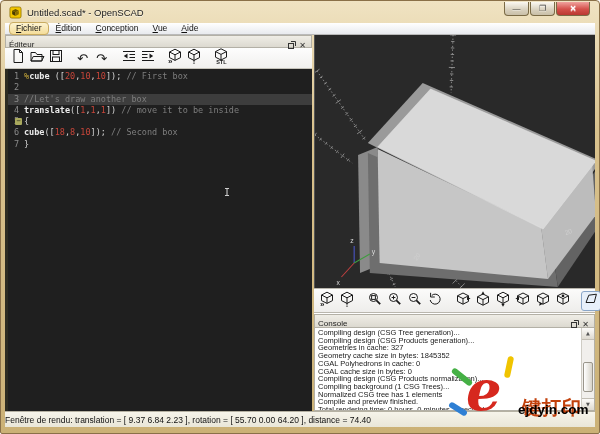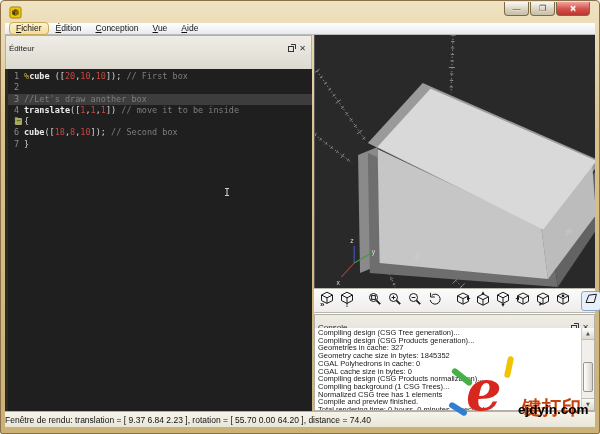--- a/index.html
+++ b/index.html
@@ -22,22 +22,22 @@
            background:linear-gradient(180deg,#ffffff,#e8eaee);border-bottom:1px solid #b9b9b9;
            font-size:8.5px;color:#111;box-sizing:border-box;padding-left:4px}
   .menu-item{padding:0 6px;height:11px;line-height:11px;border:1px solid transparent;border-radius:4px}
   .menu-item.hov{border-color:#c9ab60;background:linear-gradient(180deg,#fdf3d0,#f4dd9a)}
   .menu-item u{text-decoration:underline}
   
   .main{position:absolute;left:4px;right:4px;top:34px;bottom:22px}
   .leftdock{position:absolute;left:0;top:0;width:307px;bottom:0;background:#1f1f1f}
   .rightdock{position:absolute;left:309px;right:0;top:0;bottom:0;background:#fff}
   .panel-head{height:13px;background:linear-gradient(180deg,#efede6,#dcd9d0);border:1px solid #b3b0a6;
-              box-sizing:border-box;display:flex;align-items:flex-end;font-size:8px;color:#222;
-              padding:17px 3px;position:relative}
+              box-sizing:border-box;display:flex;align-items:flex-start;font-size:8px;color:#222;
+              padding:4px 3px;position:relative}
   .panel-head .ph-title{flex:1}
   .ph-btn{width:11px;height:10px;display:flex;align-items:center;justify-content:center;color:#333;font-size:8px}
   
   .ed-toolbar{height:21px;background:linear-gradient(180deg,#fdfdfd,#f1f0ee);border-bottom:1px solid #c6c3ba;
               display:flex;align-items:center;padding-left:3px;box-sizing:border-box}
   .tbtn{width:19px;height:19px;display:flex;align-items:center;justify-content:center;flex:none;border-radius:2px}
   .tbtn .tico{font-family:"DejaVu Sans",sans-serif;font-size:13px;line-height:13px;color:#1a1a1a}
   .gapL{margin-left:8px}
   
   .code{position:absolute;top:34px;left:0;right:0;bottom:0;background:#1f1f1f;overflow:hidden;
@@ -88,20 +88,21 @@
 <body>
 
 <div class="frame">
   <div class="titlebar">
     <svg class="app-icon" viewBox="0 0 14 14">
       <rect x="1" y="1" width="12" height="12" rx="2" fill="#f2c500" stroke="#8a6d00" stroke-width="0.8"></rect>
       <path d="M7 3.2 10.6 5 7 6.8 3.4 5Z" fill="#6b5500"></path>
       <path d="M3.4 5v4L7 10.8v-4Z" fill="#4a3b00"></path>
       <path d="M10.6 5v4L7 10.8v-4Z" fill="#8a6d00"></path>
     </svg>
+    <span>Untitled.scad* - OpenSCAD</span>
     <div class="win-btns" id="win-btns">
         <div class="wbtn min">—</div>
         <div class="wbtn max">❐</div>
         <div class="wbtn close">✕</div>
       </div>
   </div>
   <div class="menubar" id="menu-bar">
       <div class="menu-item hov"><u>F</u>ichier</div>
       <div class="menu-item"><u>É</u>dition</div>
       <div class="menu-item"><u>C</u>onception</div>

